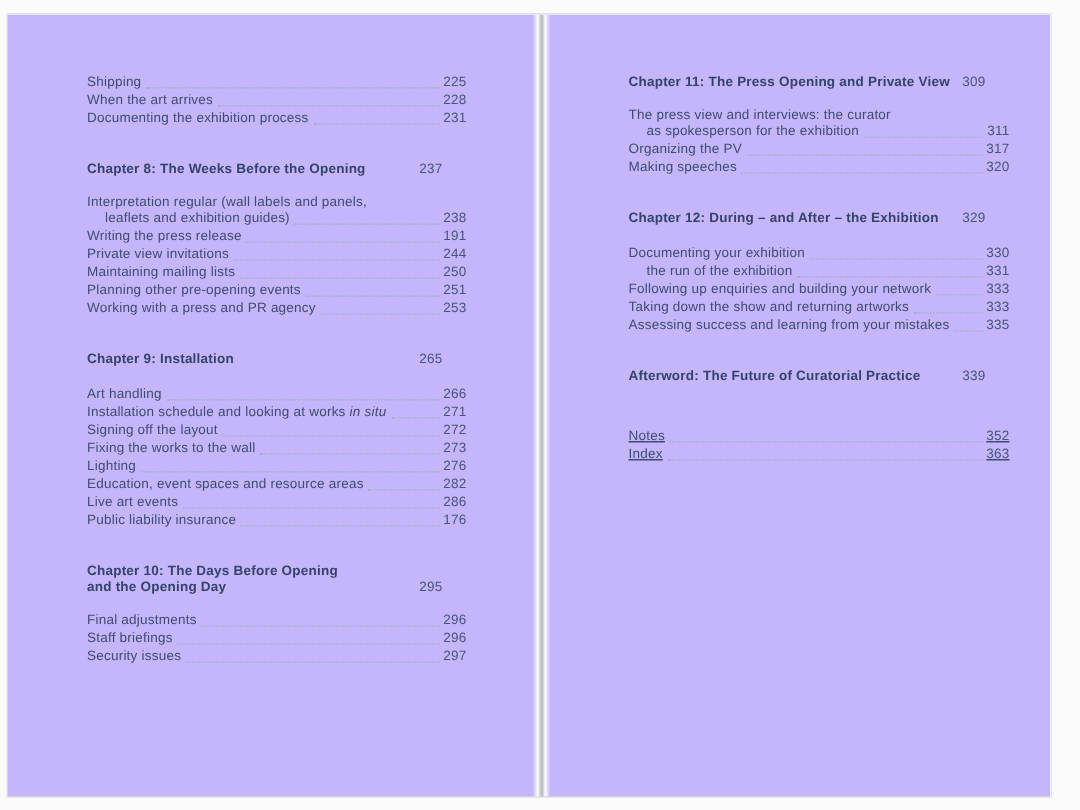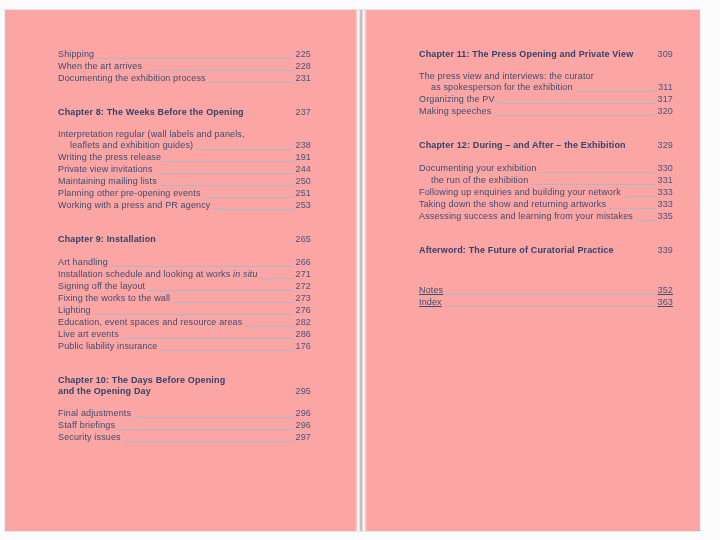--- a/index.html
+++ b/index.html
@@ -3,21 +3,21 @@
 <meta charset="utf-8">
 <style>
   html,body{margin:0;padding:0;}
   body{
     width:720px;height:540px;position:relative;overflow:hidden;
     background:#fafbfa;
     font-family:"Liberation Sans", sans-serif;
   }
   .spread{
     position:absolute;left:4px;top:9px;width:695px;height:521px;
-    background:#fca5a5;
+    background:#c4b5fd;
     border-top:1px solid #e3e8e6;
     border-bottom:1px solid #e3e8e6;
     border-left:1px solid #edf0ee;
     border-right:1px solid #f1f3f1;
   }
   .gutter{
     position:absolute;left:350px;top:0;bottom:0;width:12px;
     background:linear-gradient(to right,
       rgba(255,255,255,0) 0%, #fdfefd 30%,
       #c2c6c5 46%, #b8bcbb 54%,
@@ -26,21 +26,21 @@
   .col{
     position:absolute;top:39px;
     font-size:9px;line-height:11.2px;letter-spacing:0.15px;
     color:#3e4d6f;
   }
   .col-left{left:53px;width:253px;}
   .col-right{left:414px;width:254px;}
   .heading{
     display:flex;justify-content:space-between;align-items:flex-end;
     font-weight:bold;color:#34436a;
-    margin:22px 0 11px 0;
+    margin:22px 16px 11px 0;
   }
   .col > .heading:first-child{margin-top:0;}
   .entries{margin:0;}
   .entries.spaced{margin-top:29px;text-decoration:underline;}
   .entry-line{display:flex;align-items:baseline;}
   .entry-line .label{white-space:nowrap;}
   .entry-line.indent .label{padding-left:12px;text-align:center;}
   .leader{
     flex:1;min-width:8px;
     border-bottom:1px dotted #a6b0c4;

